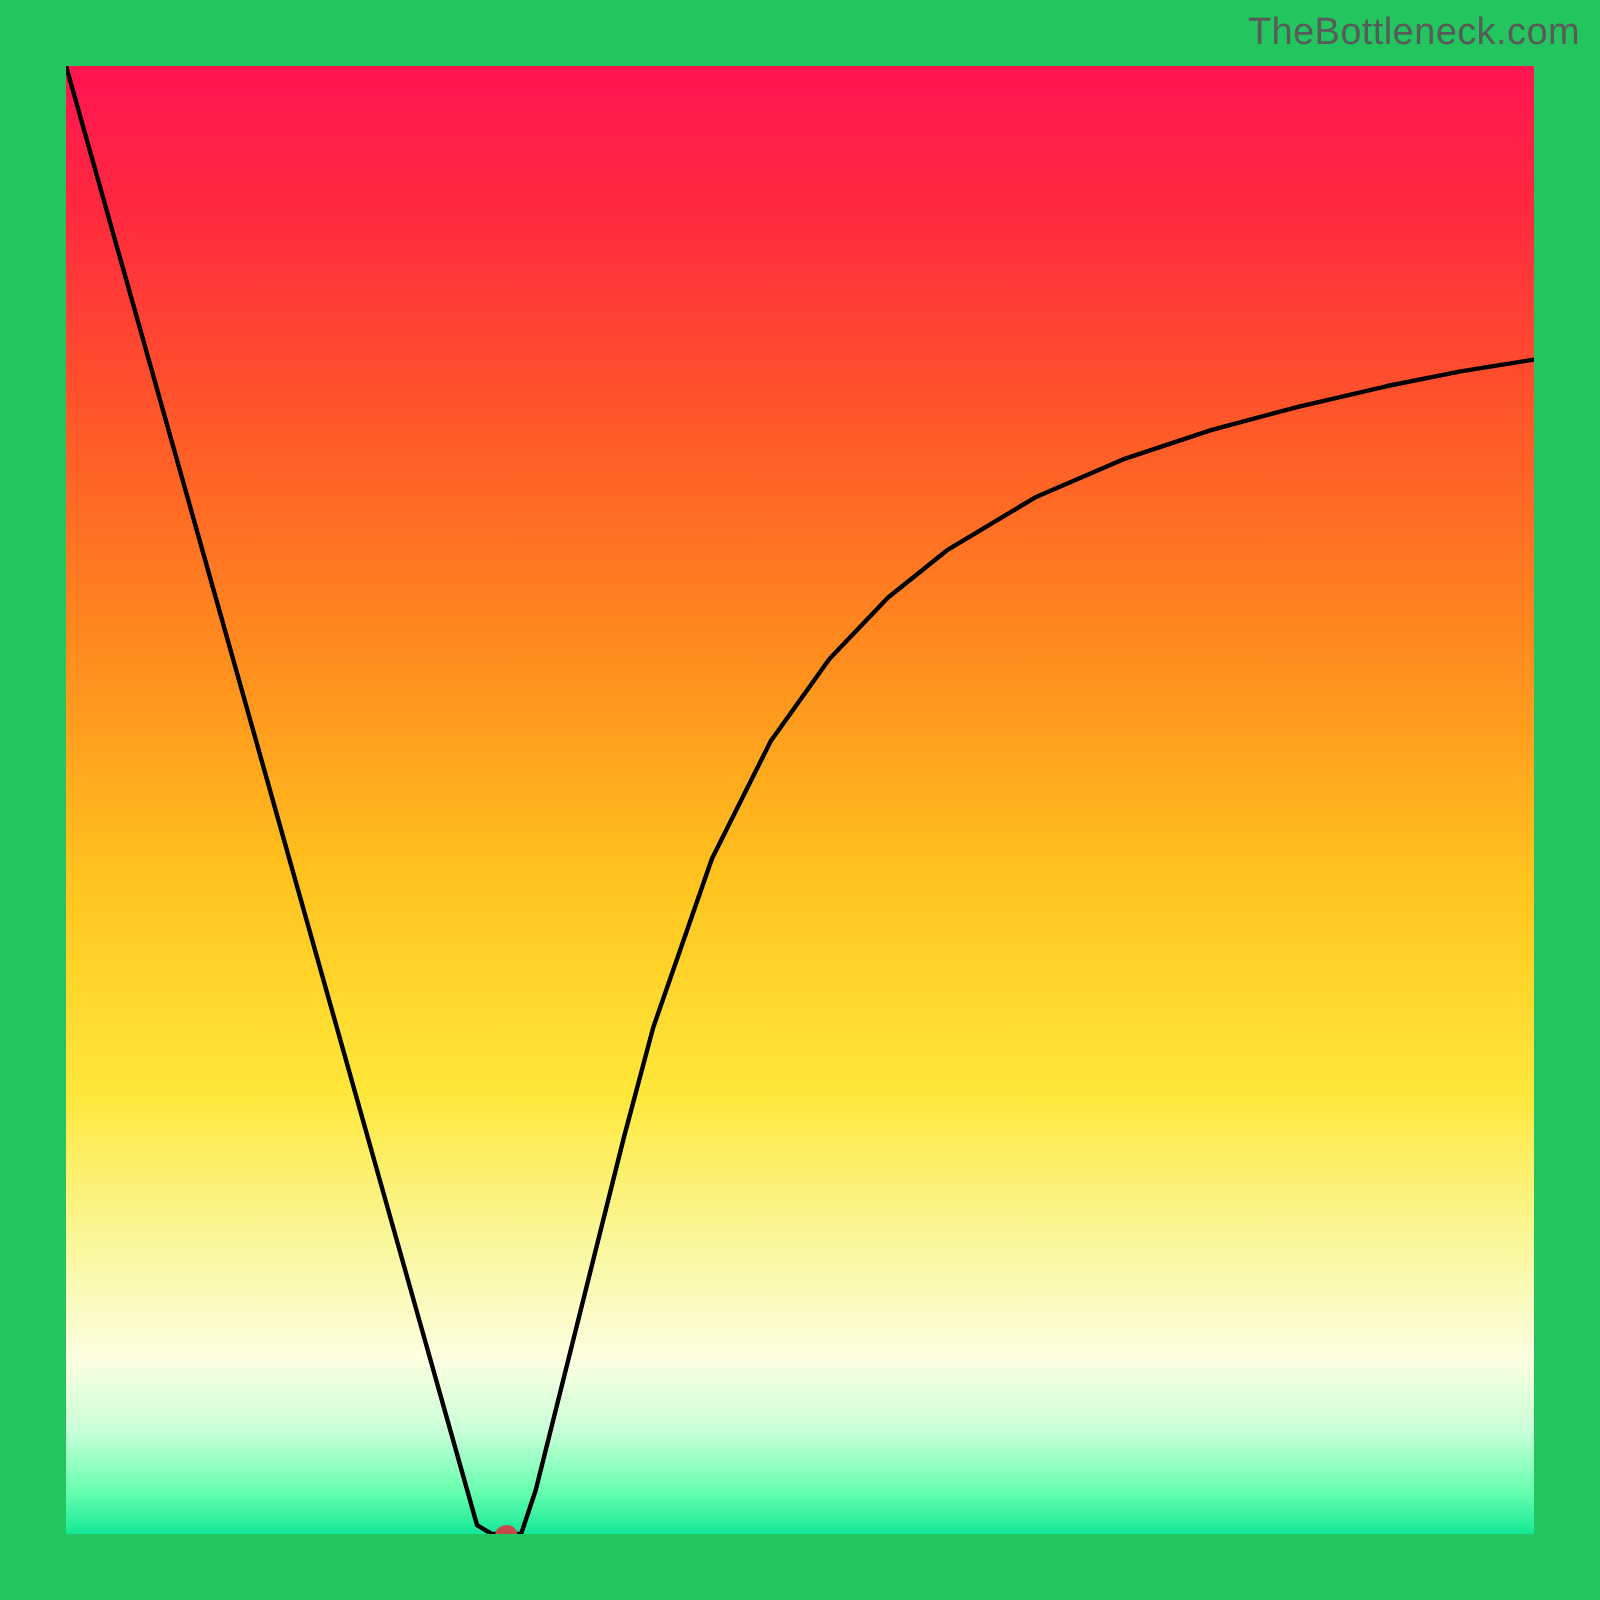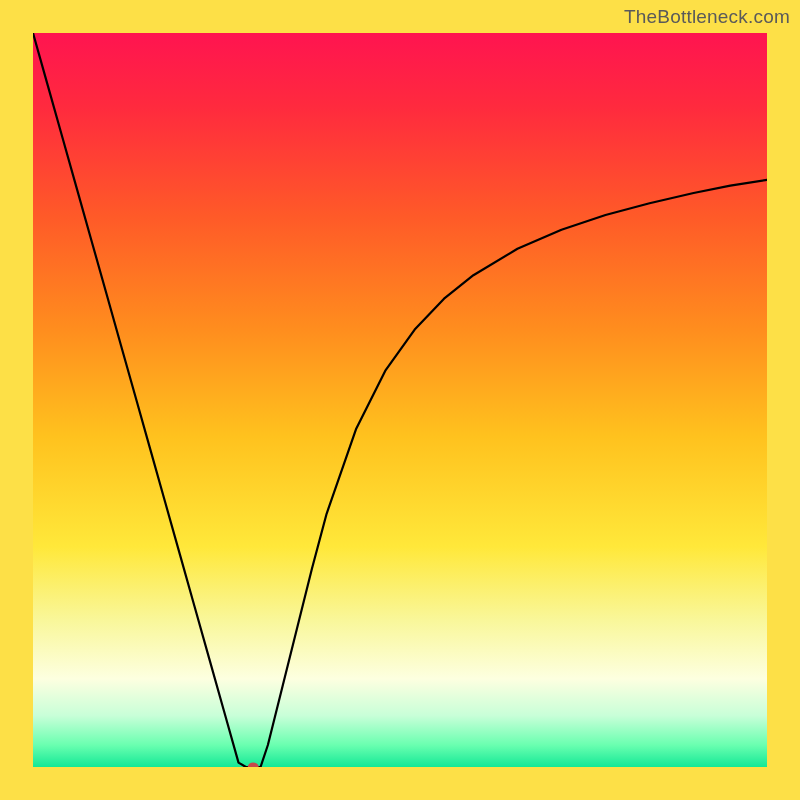--- a/index.html
+++ b/index.html
@@ -10,21 +10,21 @@
     background: #000;
     font-family: Arial, Helvetica, sans-serif;
     overflow: hidden;
   }
   .frame {
     position: absolute;
     left: 0;
     top: 0;
     width: 800px;
     height: 800px;
-    background: #fde047;
+    background: #22c55e;
   }
   .plot {
     position: absolute;
     left: 33px;
     top: 33px;
     width: 734px;
     height: 734px;
     overflow: hidden;
   }
   .watermark {

